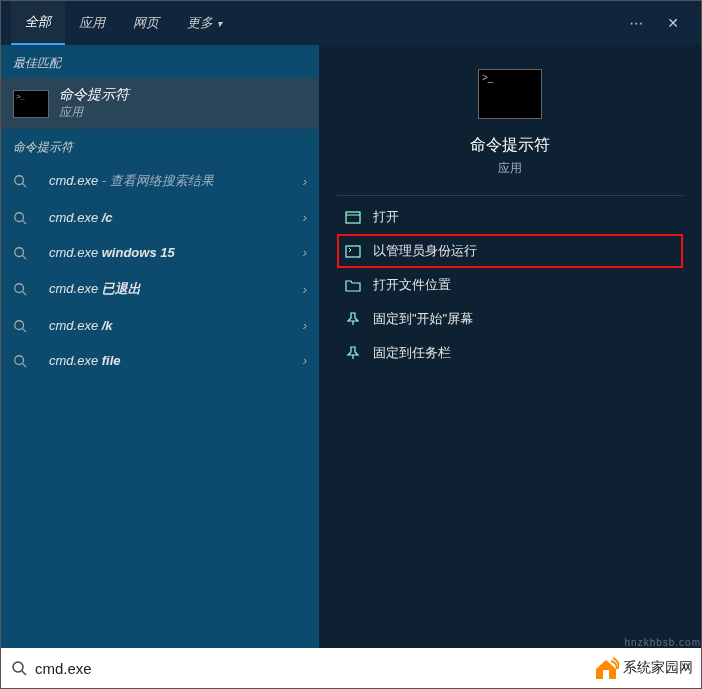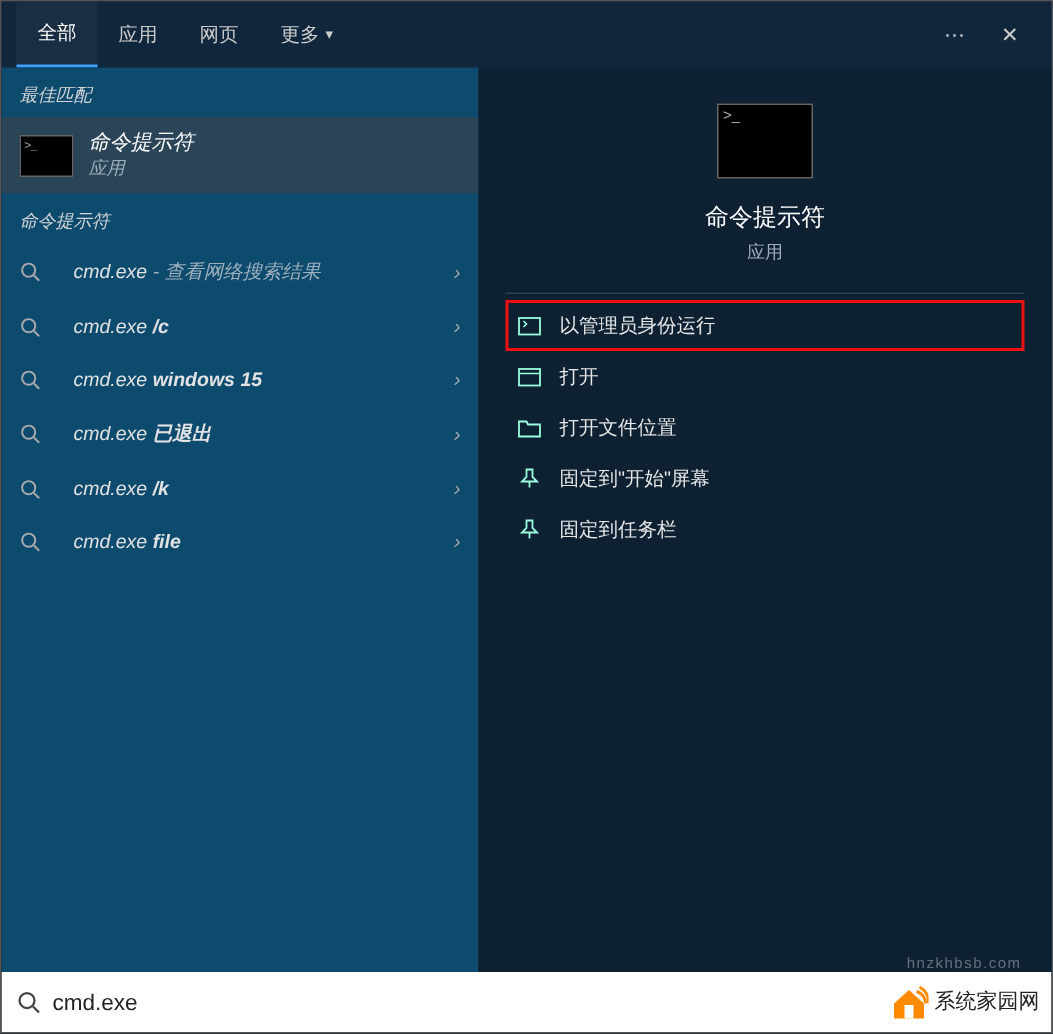--- a/index.html
+++ b/index.html
@@ -22,20 +22,21 @@
   }
   .tabs { display: flex; height: 100%; }
   .tab {
     padding: 0 14px;
     font-size: 13px;
     color: #ccc;
     display: flex;
     align-items: center;
     cursor: pointer;
     height: 100%;
+    font-style: italic;
   }
   .tab.active {
     color: #fff;
     border-bottom: 2px solid #3ea1ff;
     background: rgba(255,255,255,0.04);
   }
   .tab .chev { margin-left: 4px; font-size: 10px; }
   .spacer { flex: 1; }
   .winbtn { padding: 0 12px; color: #ccc; cursor: pointer; font-size: 14px; }
   .main {
@@ -141,21 +142,21 @@
   }
   .action.hl { border: 2px solid #e11; padding: 6px 6px; }
   .action .ic {
     width: 16px; height: 14px;
     margin-right: 12px;
     display: flex; align-items: center; justify-content: center;
   }
   .action .ic svg { width: 16px; height: 14px; }
   .watermark {
     position: absolute;
-    right: 20px; top: 592px;
+    right: 0; top: 592px;
     font-size: 10px;
     color: rgba(255,255,255,0.35);
     letter-spacing: 1px;
   }
   .bottom {
     position: absolute;
     left: 0; right: 0; bottom: 0;
     height: 40px;
     display: flex;
     background: #fff;
@@ -267,37 +268,37 @@
       <span class="arr">›</span>
     </div>
   </div>
 
   <div class="right">
     <div class="preview-icon"></div>
     <div class="preview-title">命令提示符</div>
     <div class="preview-sub">应用</div>
     <div class="hr"></div>
     <div class="actions">
+      <div class="action">
+        <span class="ic">
+            <svg viewBox="0 0 16 14">
+              <rect x="1" y="2" width="14" height="11" stroke="#9fd" stroke-width="1.2" fill="none"></rect>
+              <line x1="1" y1="5" x2="15" y2="5" stroke="#9fd" stroke-width="1"></line>
+            </svg>
+          </span>
+        <span>打开</span>
+      </div>
       <div class="action hl">
         <span class="ic">
             <svg viewBox="0 0 16 14">
               <rect x="1" y="2" width="14" height="11" stroke="#9fd" stroke-width="1.2" fill="none"></rect>
               <path d="M4 4 L6 6 L4 8" stroke="#9fd" stroke-width="1" fill="none"></path>
             </svg>
           </span>
         <span>以管理员身份运行</span>
-      </div>
-      <div class="action">
-        <span class="ic">
-            <svg viewBox="0 0 16 14">
-              <rect x="1" y="2" width="14" height="11" stroke="#9fd" stroke-width="1.2" fill="none"></rect>
-              <line x1="1" y1="5" x2="15" y2="5" stroke="#9fd" stroke-width="1"></line>
-            </svg>
-          </span>
-        <span>打开</span>
       </div>
       <div class="action">
         <span class="ic">
             <svg viewBox="0 0 16 14">
               <path d="M1 3 h5 l1 2 h8 v8 h-14 z" stroke="#9fd" stroke-width="1.2" fill="none"></path>
             </svg>
           </span>
         <span>打开文件位置</span>
       </div>
       <div class="action">

